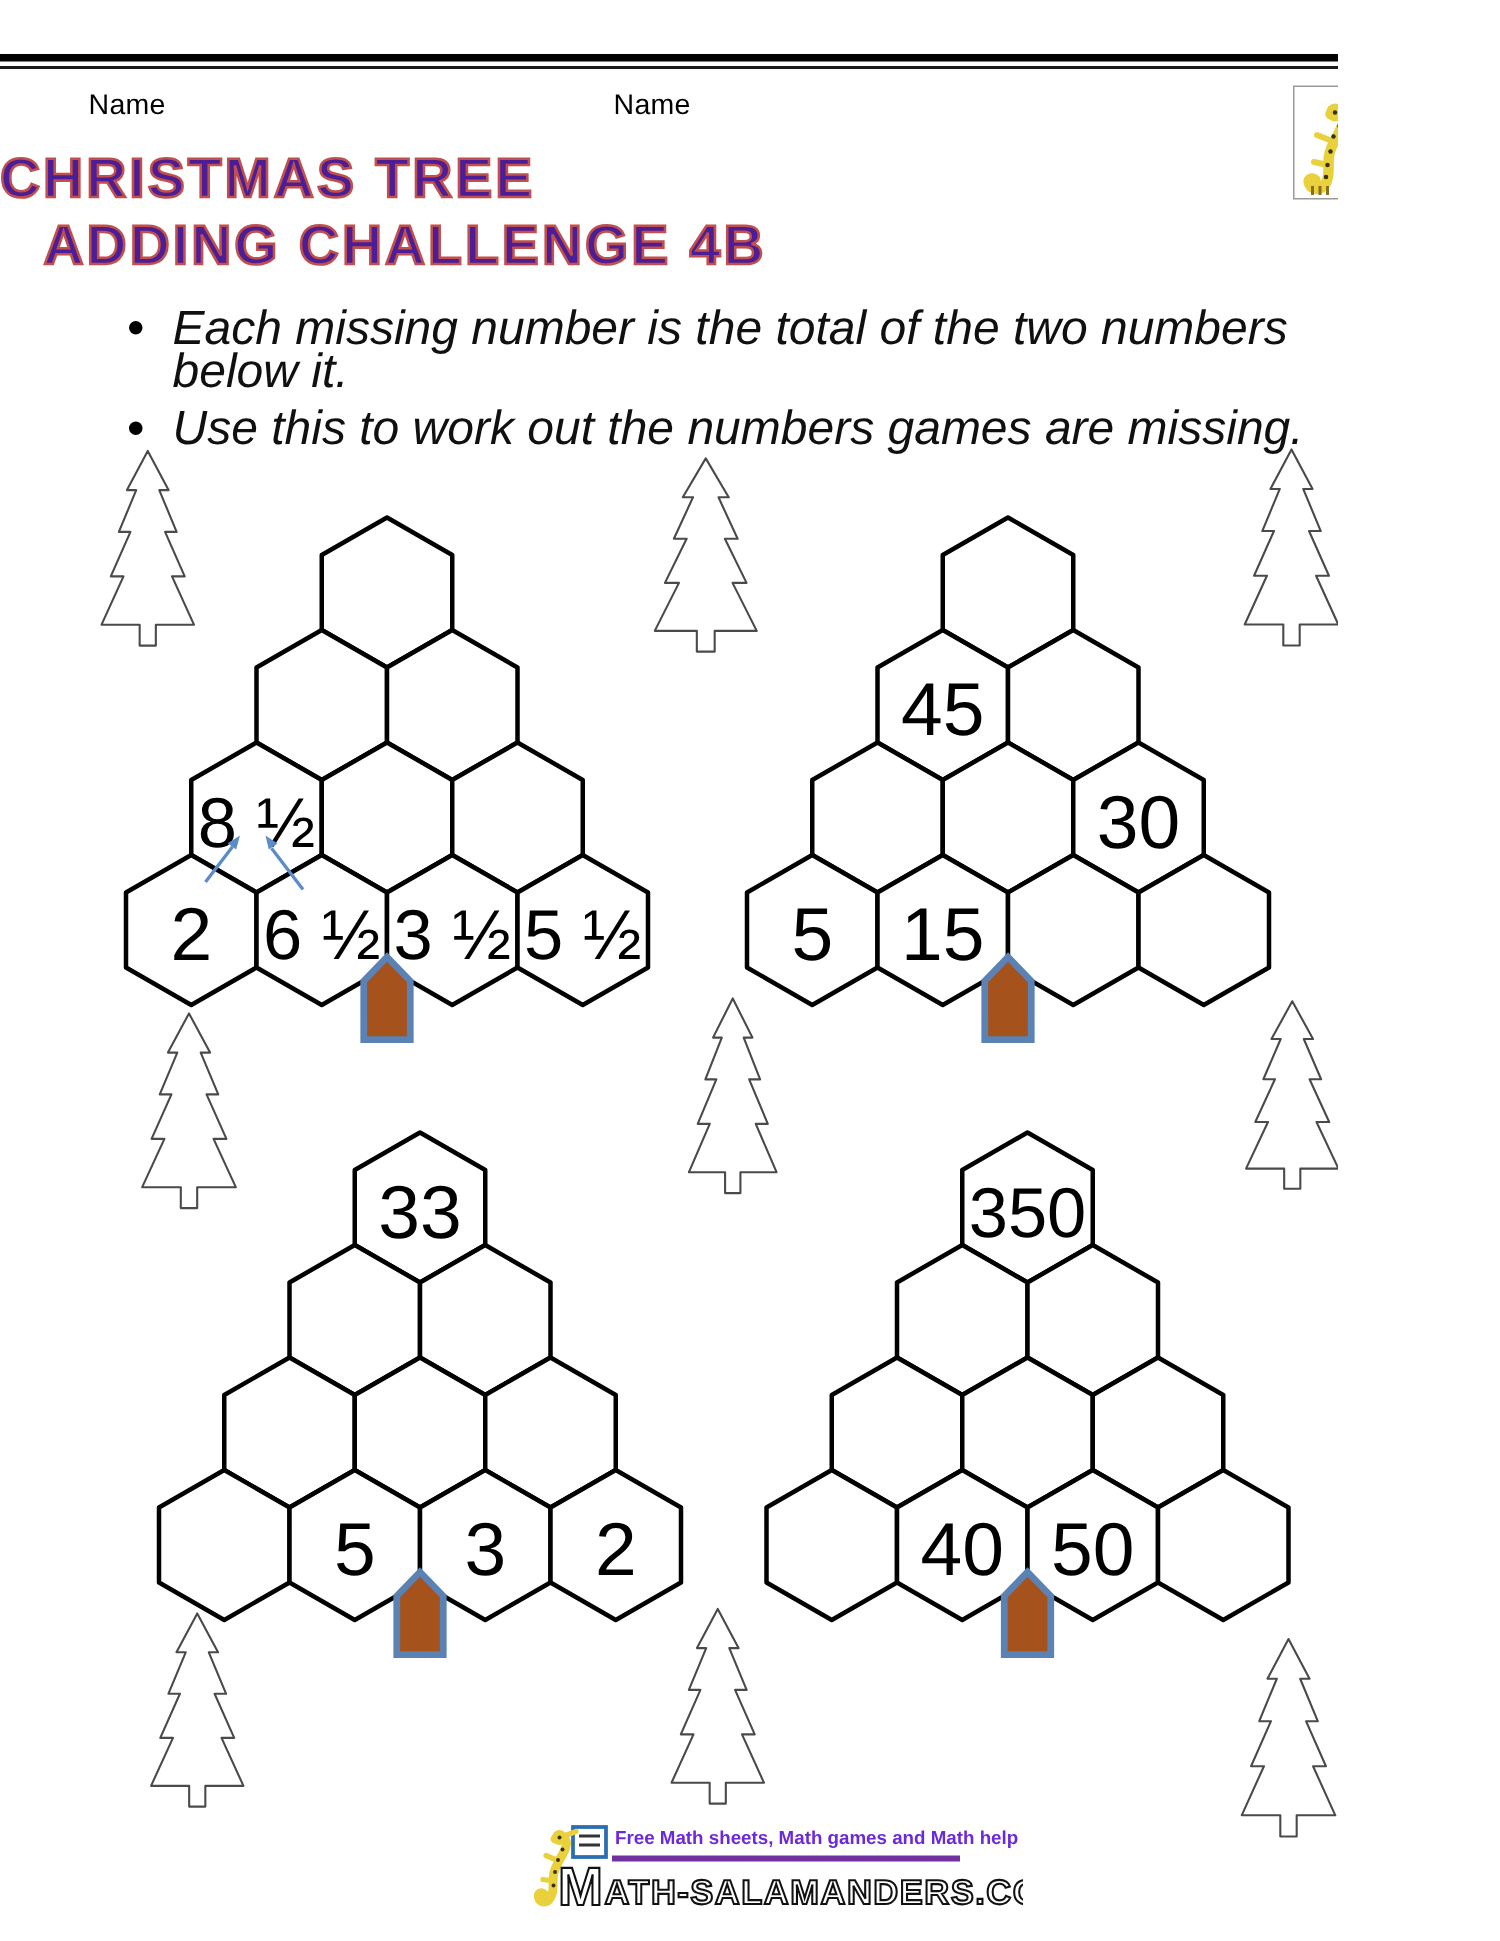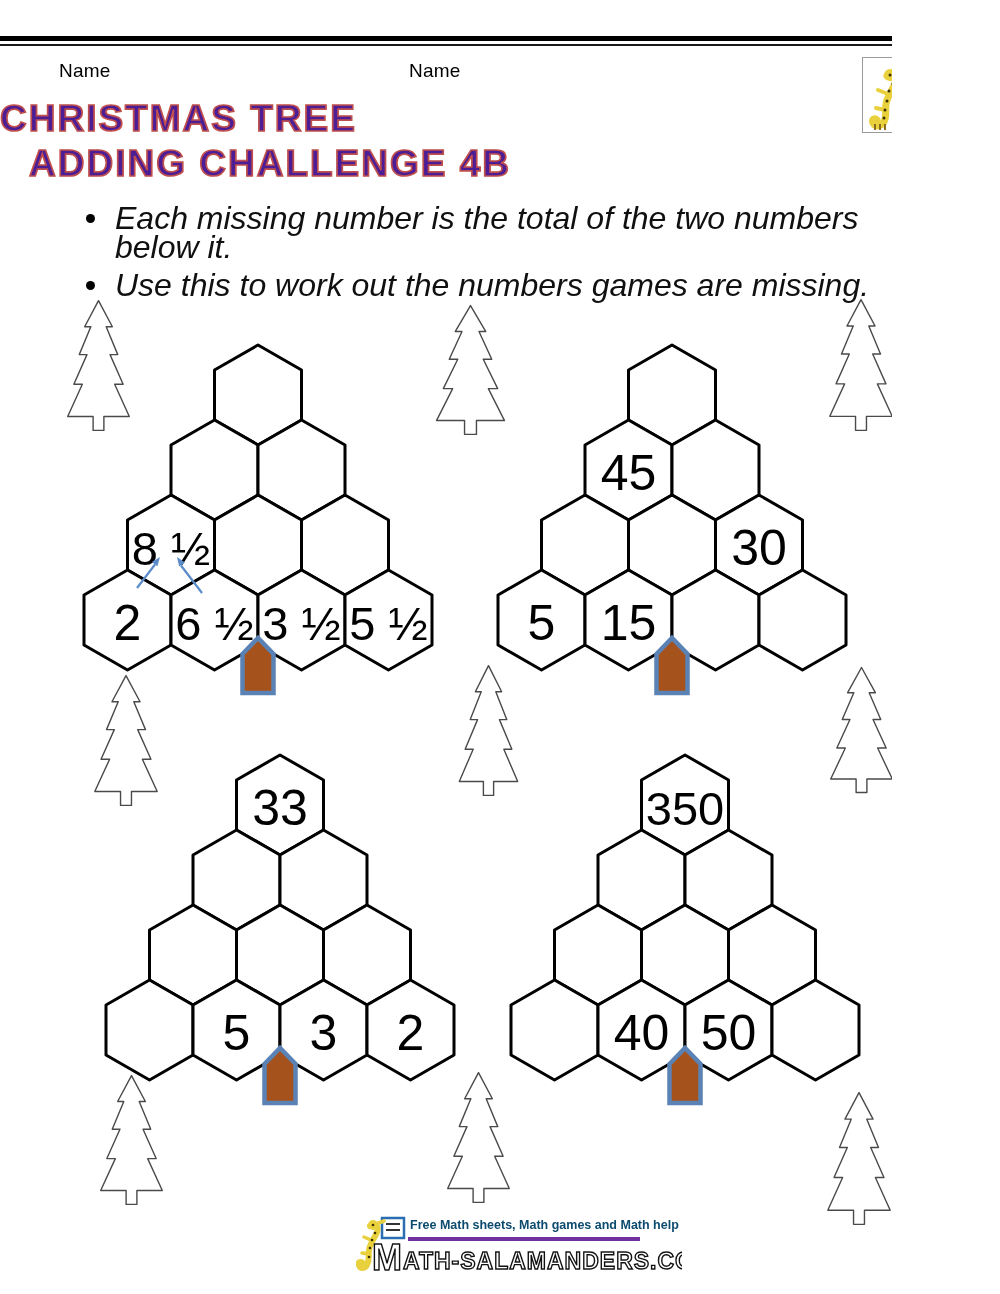--- a/index.html
+++ b/index.html
@@ -16,21 +16,21 @@
   #title-line1{top:98px;}
   #title-line2{top:143px;padding-left:29px;}
   .instr{position:absolute;left:86px;top:204px;}
   .instr-row{display:flex;align-items:flex-start;margin-bottom:9px;}
   .bullet{width:9px;height:9px;border-radius:50%;background:#000;margin:10px 20px 0 0;flex:0 0 auto;}
   .instr-text{font-style:italic;font-size:32px;color:#101010;line-height:29px;}
   .corner-logo{position:absolute;left:862px;top:57px;width:92px;height:76px;
                border:1.5px solid #9a9a9a;background:#fff;box-sizing:border-box;}
   .abs{position:absolute;}
   #footer{position:absolute;left:356px;top:1214px;width:330px;height:72px;}
-  #footer-tagline{position:absolute;left:54px;top:4px;font-size:12.5px;font-weight:bold;color:#0c4a6e;white-space:nowrap;}
+  #footer-tagline{position:absolute;left:54px;top:4px;font-size:12.5px;font-weight:bold;color:#6d28d9;white-space:nowrap;}
   #footer-rule{position:absolute;left:52px;top:23px;width:232px;height:3.5px;background:#7030a0;}
   svg text{font-family:"Liberation Sans",sans-serif;}
 </style>
 </head>
 <body>
 
 <div id="page">
 
   <div class="toprule"></div>
 

